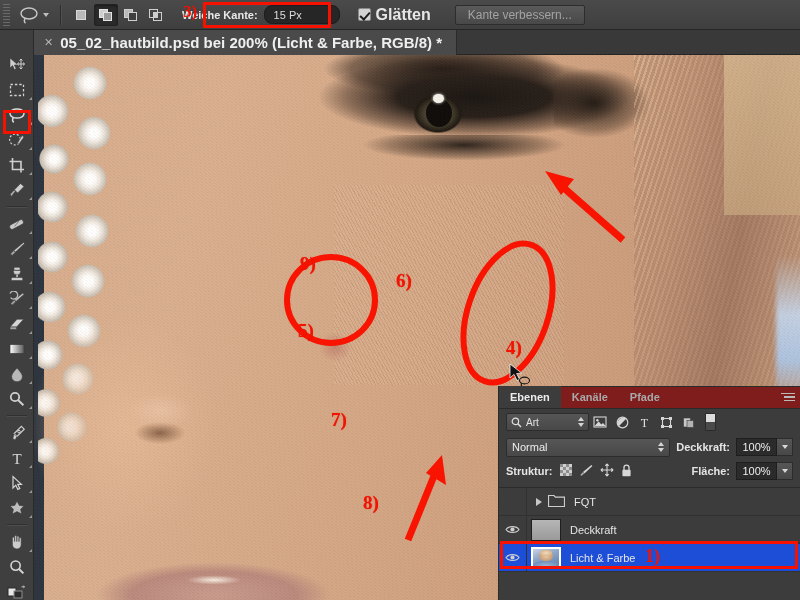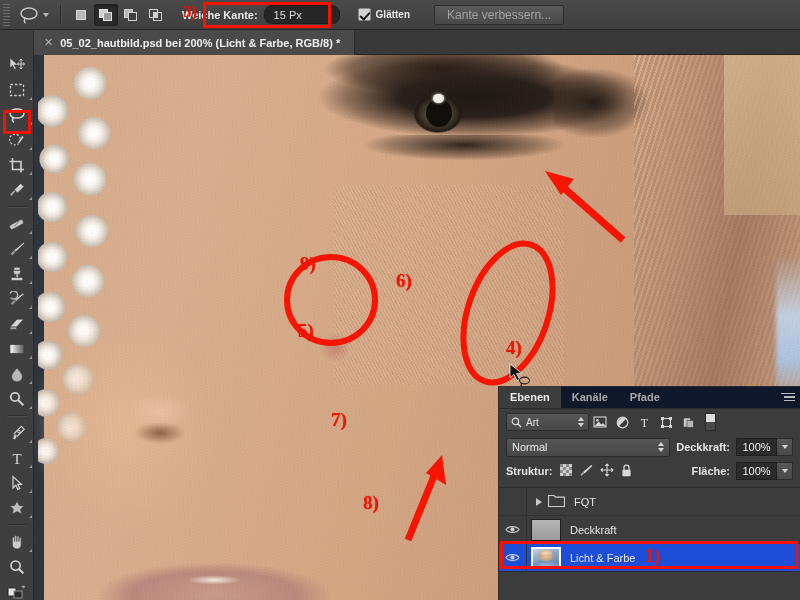--- a/index.html
+++ b/index.html
@@ -39,21 +39,21 @@
   .feather-input{
     width:76px;height:19px;background:#262626;border:1px solid #1c1c1c;
     color:#dcdcdc;font-size:11px;display:flex;align-items:center;
     padding-left:9px;border-radius:8px;
   }
   .check-wrap{ display:flex;align-items:center;gap:5px;margin-left:18px;}
   .checkbox{ width:13px;height:13px;background:#d2d2d2;border:1px solid #8a8a8a;
              border-radius:2px;position:relative;}
   .checkbox:after{ content:"";position:absolute;left:3px;top:1px;width:4px;height:8px;
                    border:solid #1d1d1d;border-width:0 2px 2px 0;transform:rotate(42deg);}
-  .check-label{ color:#e6e6e6;font-weight:bold;font-size:10px;}
+  .check-label{ color:#e6e6e6;font-weight:bold;font-size:16px;}
   .btn-refine{
     margin-left:24px;height:20px;padding:0 12px;display:flex;align-items:center;
     background:linear-gradient(#5a5a5a,#484848);border:1px solid #2d2d2d;
     border-radius:2px;color:#a3a3a3;font-size:12px;
   }
 
   
   #hl-feather{
     position:absolute; left:203px; top:2px; width:128px; height:26px;
     border:3px solid #f71200; border-radius:1px; pointer-events:none;
@@ -65,21 +65,21 @@
   #doc-tab-bar{
     position:absolute;left:0;top:30px;width:800px;height:25px;
     background:#393939;border-bottom:1px solid #252525;
   }
   #doc-tab{
     position:absolute;left:34px;top:0;height:25px;display:flex;align-items:center;
     gap:7px;padding:0 14px 0 10px;background:#4a4a4a;
     border-right:1px solid #2b2b2b;
   }
   #doc-tab .x{ color:#b5b5b5;font-size:11px;line-height:1; }
-  #doc-tab .t{ color:#efefef;font-size:11px;font-weight:bold;white-space:nowrap; }
+  #doc-tab .t{ color:#efefef;font-size:15px;font-weight:bold;white-space:nowrap; }
 
   
   #toolbox{
     position:absolute;left:0;top:30px;width:34px;height:570px;
     background:#3f3f3f;border-right:1px solid #2a2a2a;
     padding-top:22px;
   }
   .tool{
     width:34px;height:25px;display:flex;align-items:center;justify-content:center;
     position:relative;
@@ -111,21 +111,21 @@
     font-family:"Liberation Serif",serif;font-size:19px;
     text-shadow:0 0 1px rgba(200,0,0,.5);
   }
 
   
   #layers-panel{
     position:absolute;left:498px;top:386px;width:302px;height:214px;
     background:#3c3c3c;border-left:1px solid #2b2b2b;border-top:1px solid #2b2b2b;
   }
   #panel-tabs{
-    height:22px;background:#0f172a;display:flex;align-items:flex-end;
+    height:22px;background:#7f1d1d;display:flex;align-items:flex-end;
     position:relative;border-bottom:1px solid #2a2a2a;
   }
   .ptab{ height:22px;padding:0 11px;display:flex;align-items:center;
          font-size:11px;font-weight:bold;color:#a9a9a9;}
   .ptab.active{ background:#3c3c3c;color:#ececec; }
   #panel-menu{ position:absolute;right:5px;top:4px;width:14px;height:12px;
                display:flex;flex-direction:column;justify-content:center;gap:2px; }
   #panel-menu i{ height:1.5px;background:#b9b9b9;width:11px;margin-left:3px;}
   #panel-menu i:first-child{ width:14px;margin-left:0; }
 

